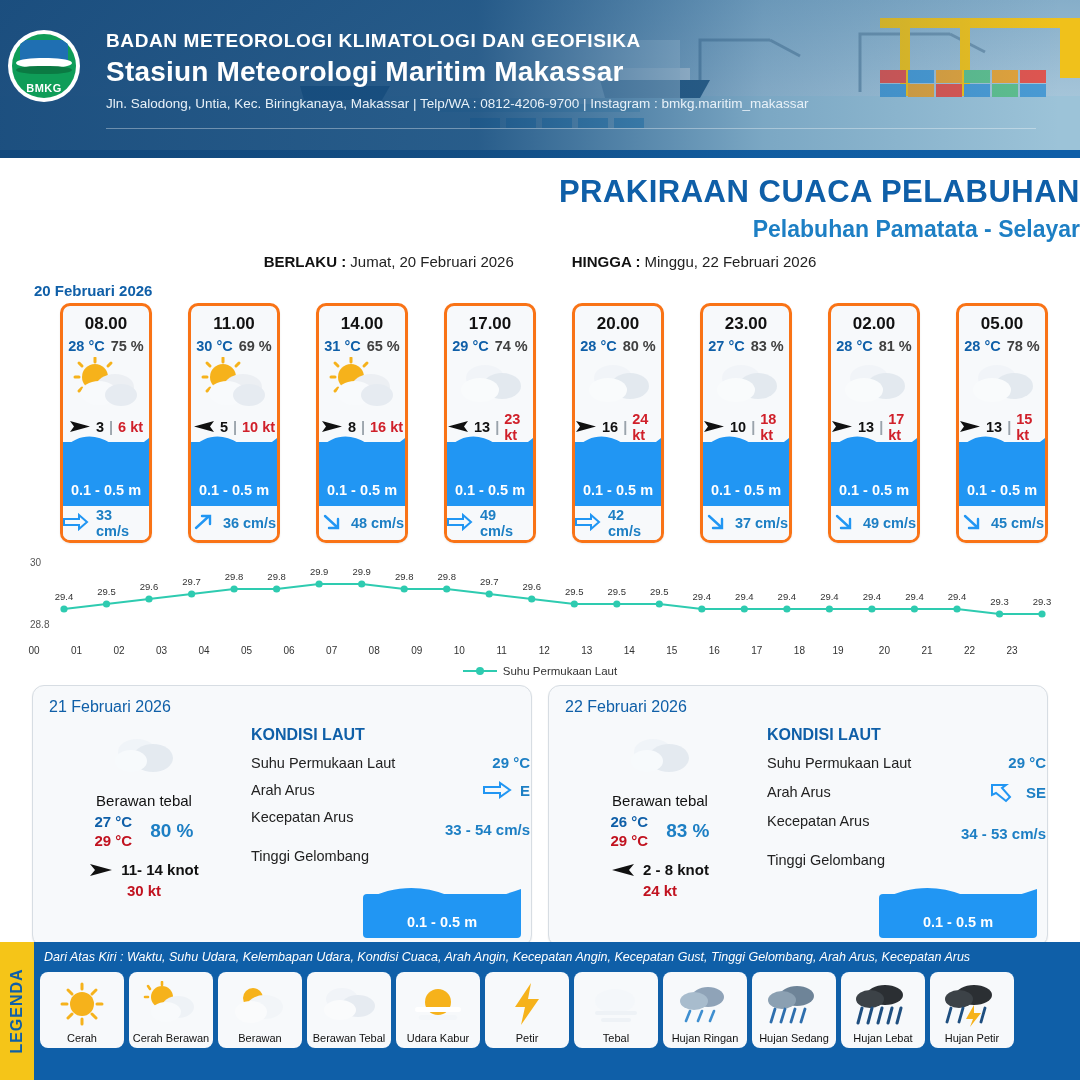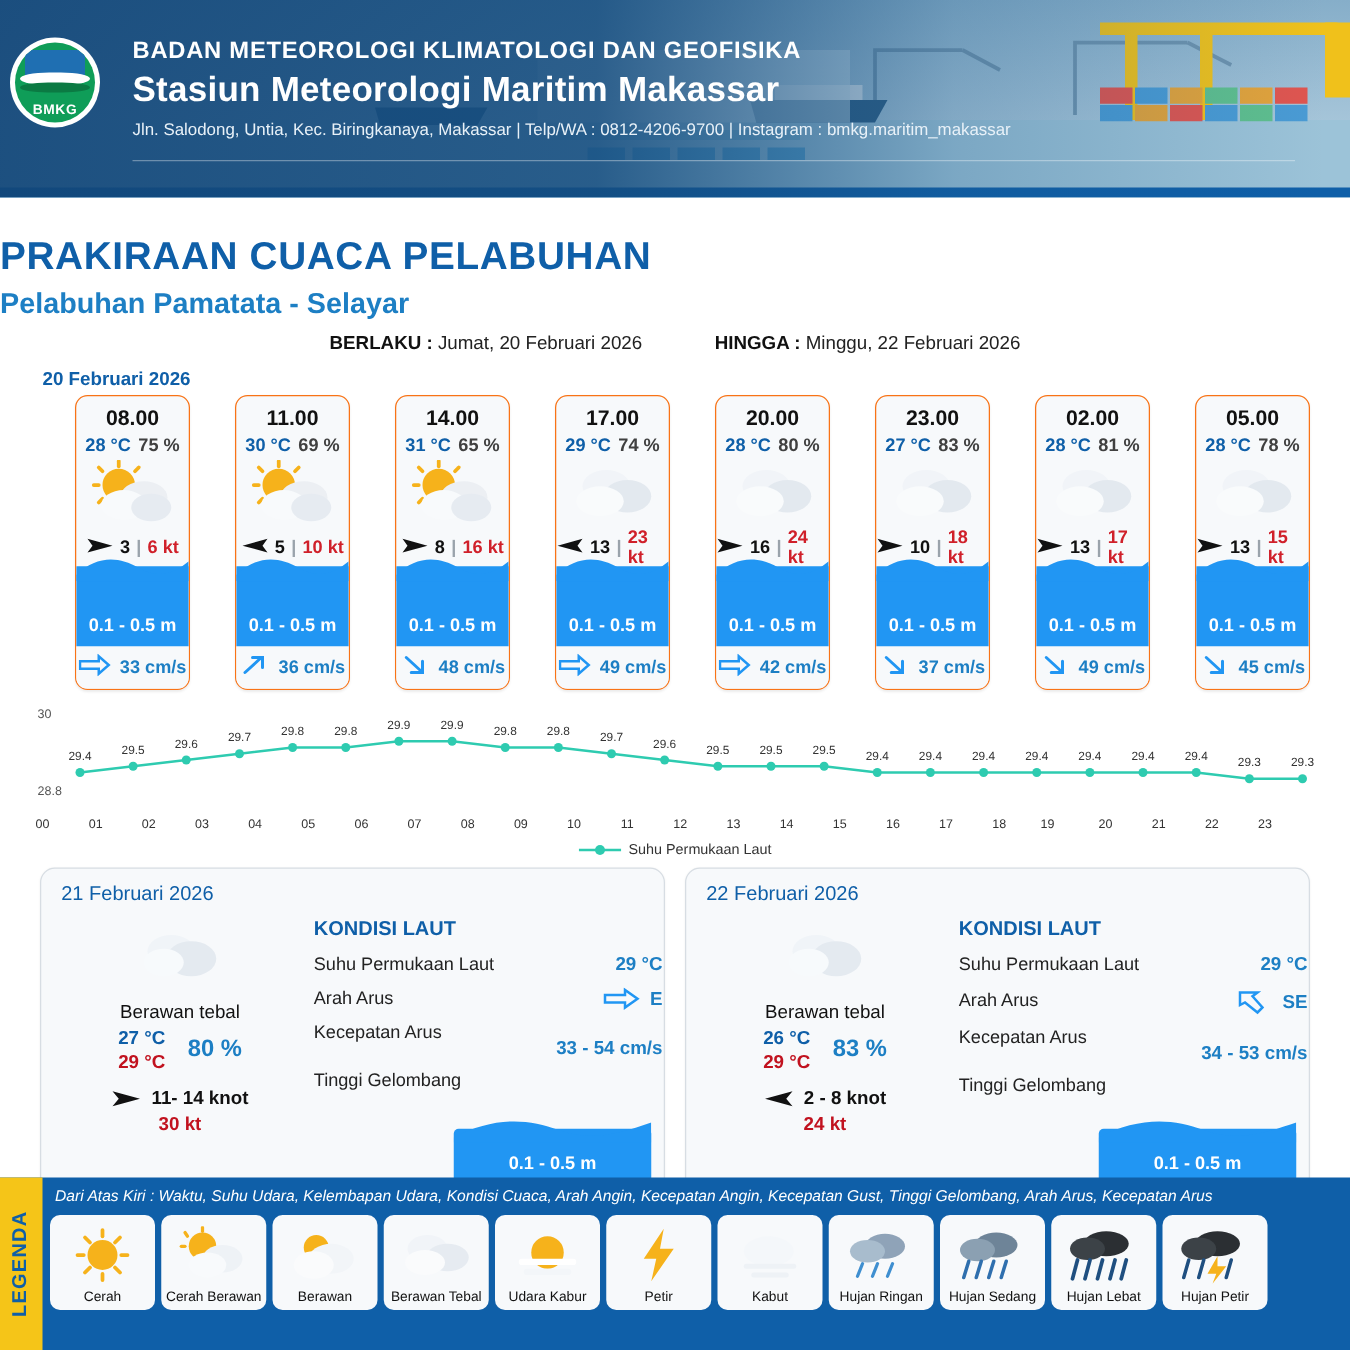--- a/index.html
+++ b/index.html
@@ -62,21 +62,21 @@
   }
   .head-l3 {
     font-size: 13.5px; color:#e8f1f8; margin-top: 8px;
   }
   .head-rule {
     position:absolute; left: 106px; top: 128px; width: 930px; height: 1px;
     background: rgba(255,255,255,.35);
   }
 
   
-  .title-block { text-align:left; margin-top: 29px; }
+  .title-block { text-align:right; margin-top: 16px; }
   .t1 {
     font-size: 31px; font-weight: bold; color:#0f5fa8; letter-spacing: .5px;
   }
   .t2 {
     font-size: 23px; font-weight: bold; color:#1d7fc4; margin-top: 6px;
   }
   .valid-row {
     display:flex; justify-content:center; gap: 58px; margin-top: 10px;
     font-size: 15px; color:#222;
   }
@@ -88,21 +88,21 @@
     font-size: 15px; font-weight: bold; color:#0f5fa8;
   }
 
   
   .cards {
     display:flex; gap: 8px; padding: 0 32px;
   }
   .card {
     width: 122px;
     background:#f7f9fb;
-    border: 1px solid #f97316;
+    border: 3px solid #f97316;
     border-radius: 10px;
     overflow: hidden;
     box-shadow: 0 1px 2px rgba(0,0,0,.08);
     margin-left: 28px;
   }
   .c-time {
     text-align:center; font-size: 17px; font-weight:bold; color:#111;
     padding-top: 8px;
   }
   .c-tr {
@@ -919,21 +919,21 @@
         <div class="li-lab">Petir</div>
       </div>
       <div class="li">
         <div class="li-icon">
           <svg width="62" height="46" viewBox="0 0 62 46">
             <ellipse cx="30" cy="20" rx="20" ry="12" fill="#f4f7fa"></ellipse>
             <rect x="10" y="30" width="42" height="4" rx="2" fill="#eef2f6"></rect>
             <rect x="16" y="37" width="30" height="4" rx="2" fill="#eef2f6"></rect>
           </svg>
         </div>
-        <div class="li-lab">Kabut</div>
+        <div class="li-lab">Tebal</div>
       </div>
       <div class="li">
         <div class="li-icon">
           <svg width="62" height="46" viewBox="0 0 62 46">
             <ellipse cx="34" cy="16" rx="16" ry="10" fill="#8fa3b8"></ellipse>
             <ellipse cx="20" cy="20" rx="14" ry="9" fill="#a8bccd"></ellipse>
             <g stroke="#3f8fd0" stroke-width="2.6" stroke-linecap="round">
               <line x1="16" y1="30" x2="12" y2="40"></line>
               <line x1="28" y1="30" x2="24" y2="40"></line>
               <line x1="40" y1="30" x2="36" y2="40"></line>

